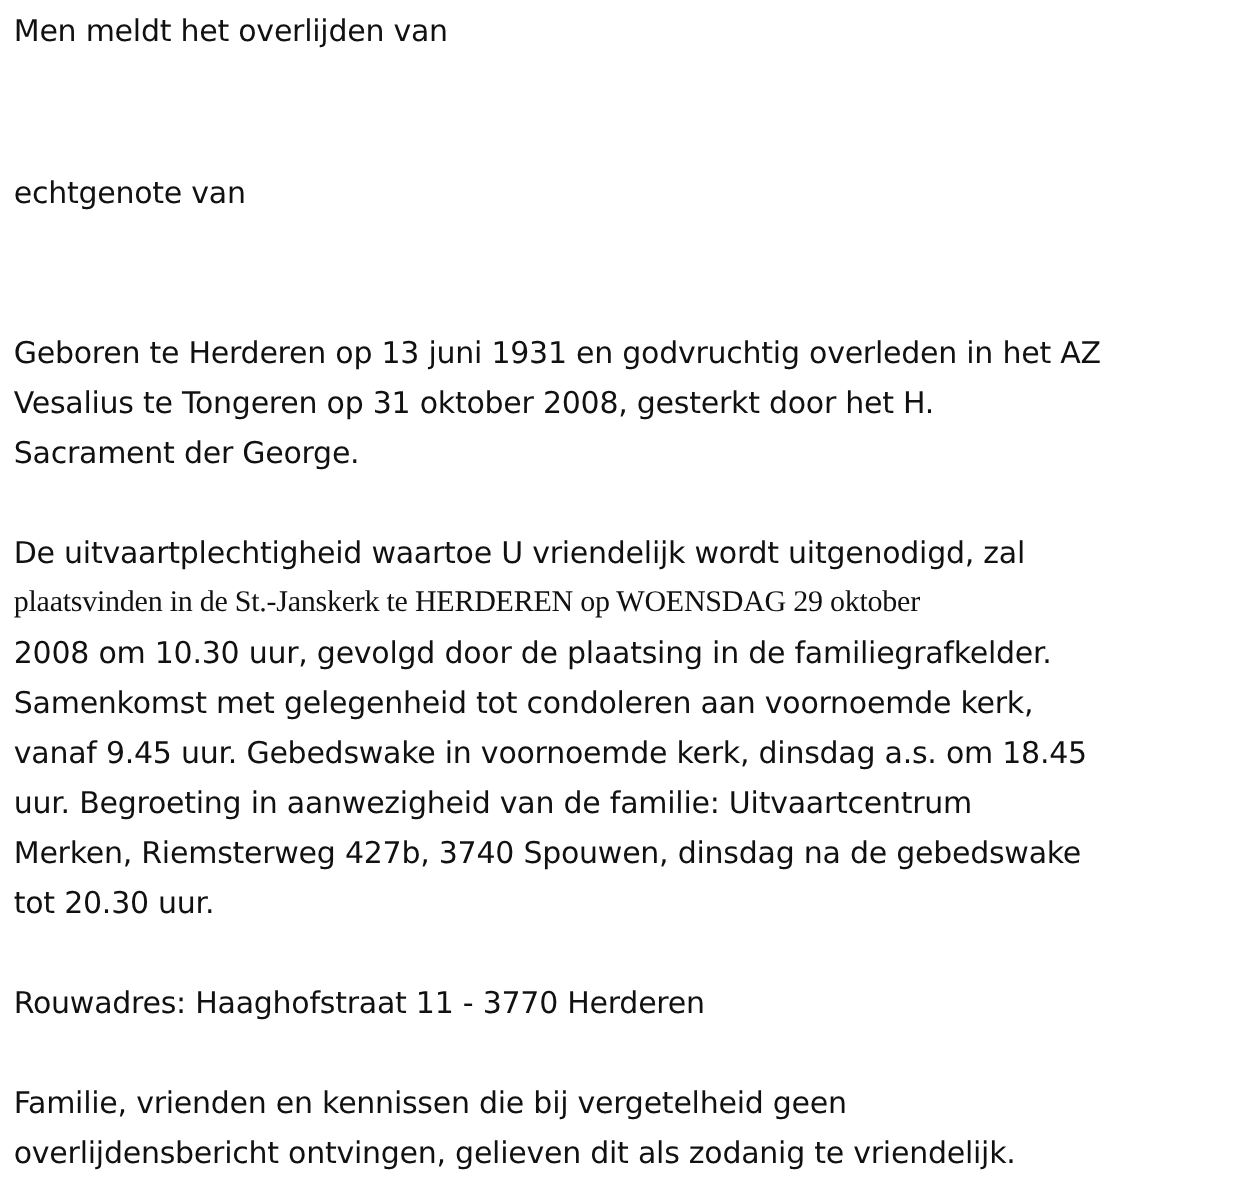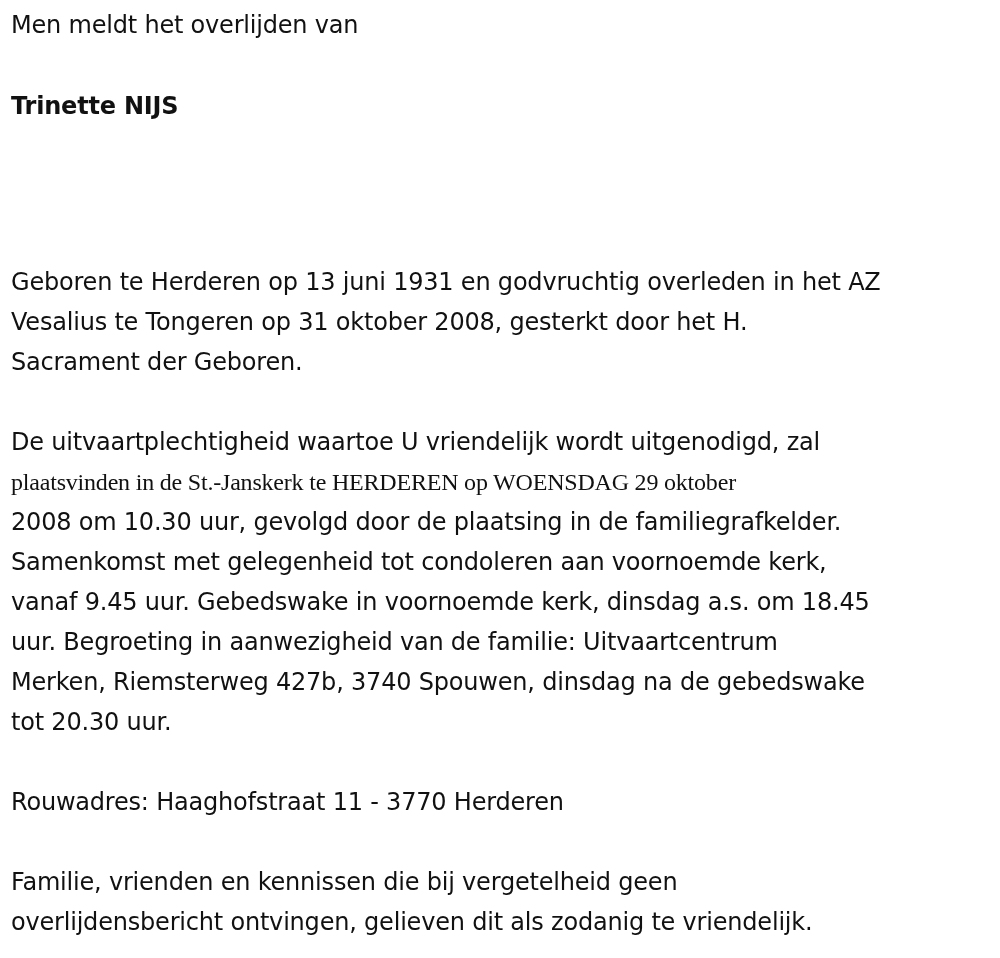--- a/index.html
+++ b/index.html
@@ -29,26 +29,26 @@
     }
     .bold { font-weight: bold; }
   </style>
 </head>
 <body>
 
 <div class="page">
 
   <div class="line" style="top:5px;">Men meldt het overlijden van</div>
 
-  <div class="line bold" style="top:86px;">Trinette NIJS</div>
+  <div class="line" style="top:134px;">echtgenote van</div>
 
   <div>
     <div class="line" style="top:262px;">Geboren te Herderen op 13 juni 1931 en godvruchtig overleden in het AZ</div>
     <div class="line" style="top:302px;">Vesalius te Tongeren op 31 oktober 2008, gesterkt door het H.</div>
-    <div class="line" style="top:342px;">Sacrament der Geboren.</div>
+    <div class="line" style="top:342px;">Sacrament der George.</div>
   </div>
 
   <div>
     <div class="line" style="top:422px;">De uitvaartplechtigheid waartoe U vriendelijk wordt uitgenodigd, zal</div>
     <div class="line" style="top:462px;font-family:Liberation Serif, serif;">plaatsvinden in de St.-Janskerk te HERDEREN op WOENSDAG 29 oktober</div>
     <div class="line" style="top:502px;">2008 om 10.30 uur, gevolgd door de plaatsing in de familiegrafkelder.</div>
     <div class="line" style="top:542px;">Samenkomst met gelegenheid tot condoleren aan voornoemde kerk,</div>
     <div class="line" style="top:582px;">vanaf 9.45 uur. Gebedswake in voornoemde kerk, dinsdag a.s. om 18.45</div>
     <div class="line" style="top:622px;">uur. Begroeting in aanwezigheid van de familie: Uitvaartcentrum</div>
     <div class="line" style="top:662px;">Merken, Riemsterweg 427b, 3740 Spouwen, dinsdag na de gebedswake</div>

